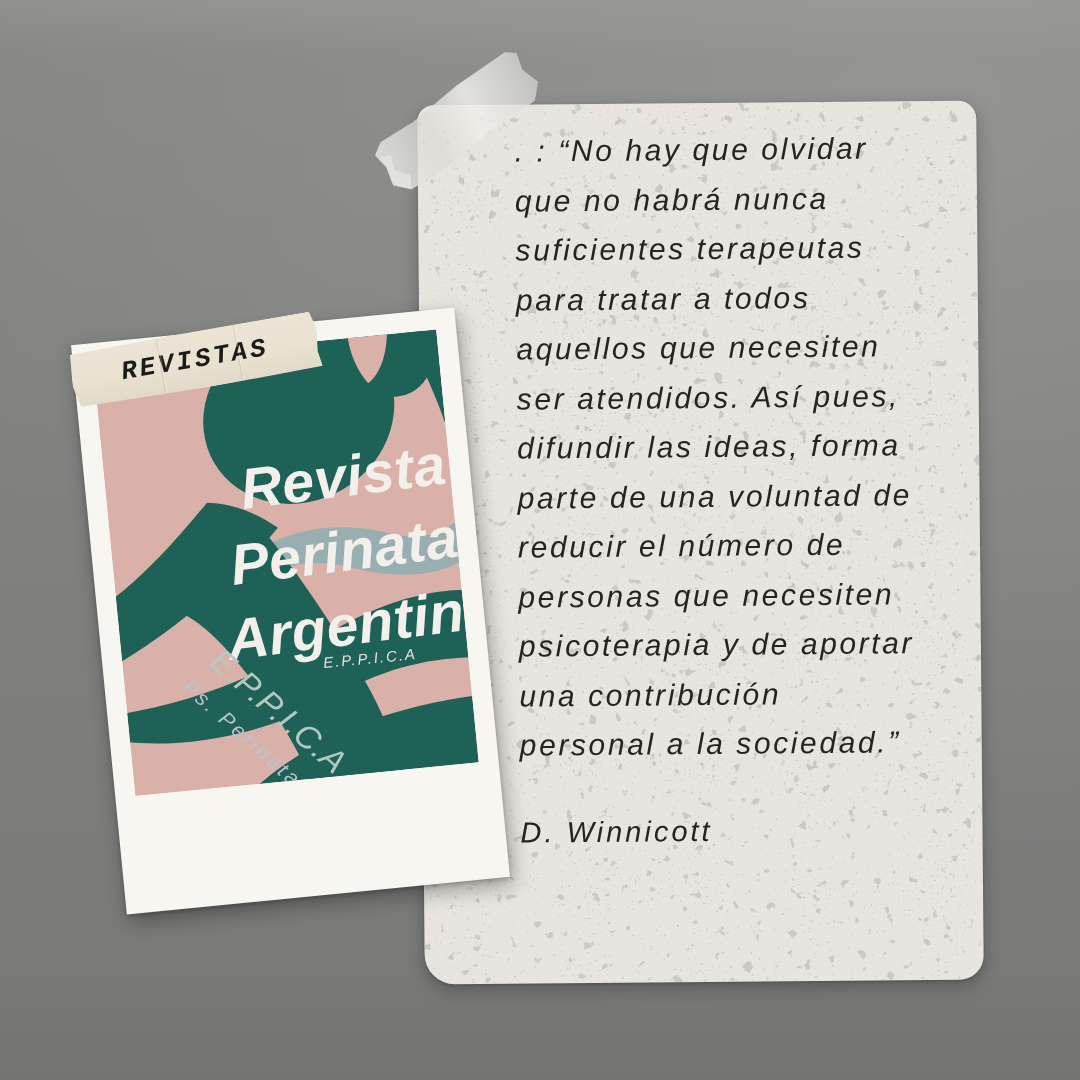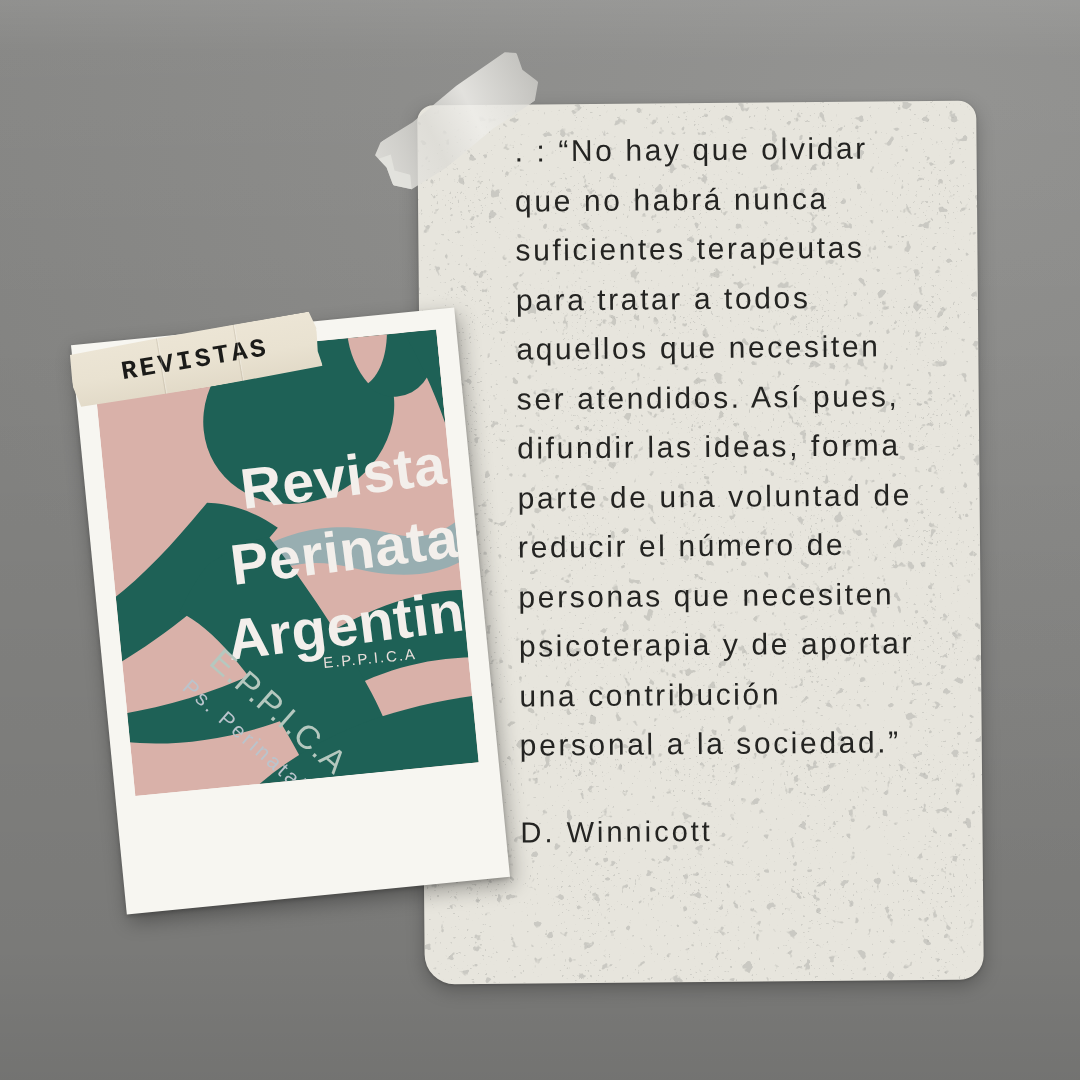--- a/index.html
+++ b/index.html
@@ -2,20 +2,21 @@
 <html><head>
 <meta charset="utf-8">
 <style>
   html,body{margin:0;padding:0;}
   .canvas{
     position:relative;
     width:1080px;height:1080px;
     background:#8a8a88;
     overflow:hidden;
     font-family:"Liberation Sans", sans-serif;
+    font-style:italic;
   }
   .bg-shade{
     position:absolute;inset:0;
     background:
       linear-gradient(180deg, rgba(255,255,255,0.10) 0%, rgba(255,255,255,0.03) 5%, rgba(0,0,0,0.0) 30%, rgba(0,0,0,0.07) 88%, rgba(0,0,0,0.12) 100%),
       radial-gradient(120% 90% at 85% 10%, rgba(255,255,255,0.06), rgba(0,0,0,0.05) 80%);
     pointer-events:none;
   }
 
   

